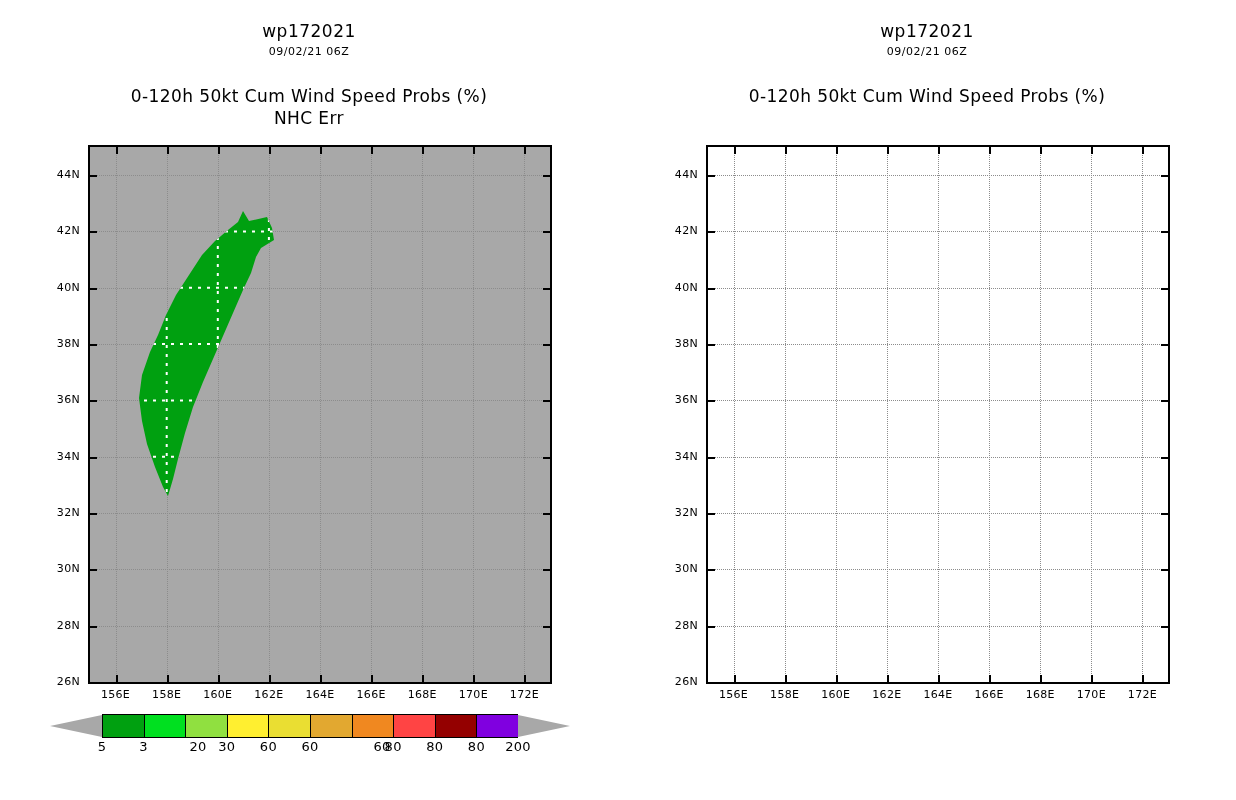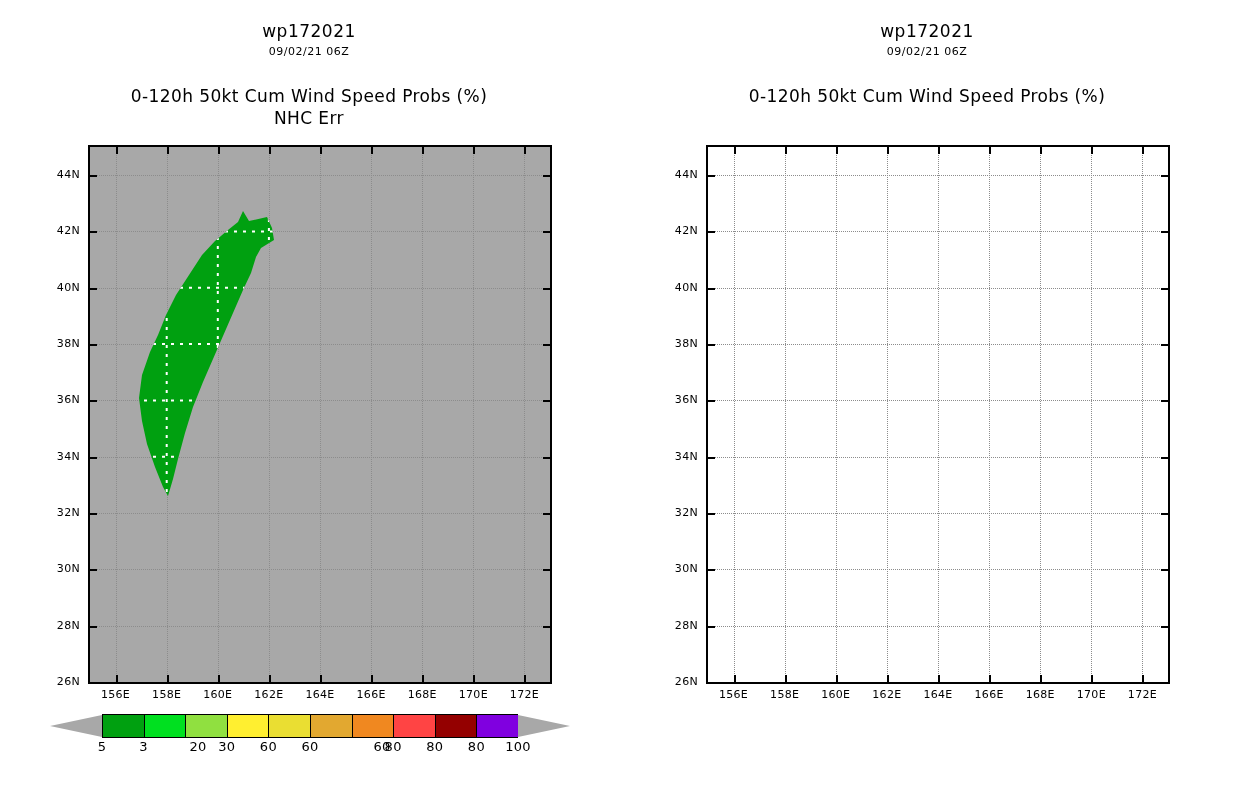--- a/index.html
+++ b/index.html
@@ -360,21 +360,21 @@
           <div class="cbar-ticklabel" style="left: 52px;">5</div>
           <div class="cbar-ticklabel" style="left: 93.6px;">3</div>
           <div class="cbar-ticklabel" style="left: 148px;">20</div>
           <div class="cbar-ticklabel" style="left: 176.8px;">30</div>
           <div class="cbar-ticklabel" style="left: 218.4px;">60</div>
           <div class="cbar-ticklabel" style="left: 260px;">60</div>
           <div class="cbar-ticklabel" style="left: 285px; margin-left: 47px;">60</div>
           <div class="cbar-ticklabel" style="left: 343.2px;">80</div>
           <div class="cbar-ticklabel" style="left: 384.8px;">80</div>
           <div class="cbar-ticklabel" style="left: 426.4px;">80</div>
-          <div class="cbar-ticklabel" style="left: 468px;">100</div>
+          <div class="cbar-ticklabel" style="left: 468px;">200</div>
         </div>
     </div>
   </div>
 
   <div class="panel panel-right">
 
     <div class="titles">
       <div class="title-storm">wp172021</div>
       <div class="title-date">09/02/21 06Z</div>
       <div class="title-main">0-120h 50kt Cum Wind Speed Probs (%)</div>

